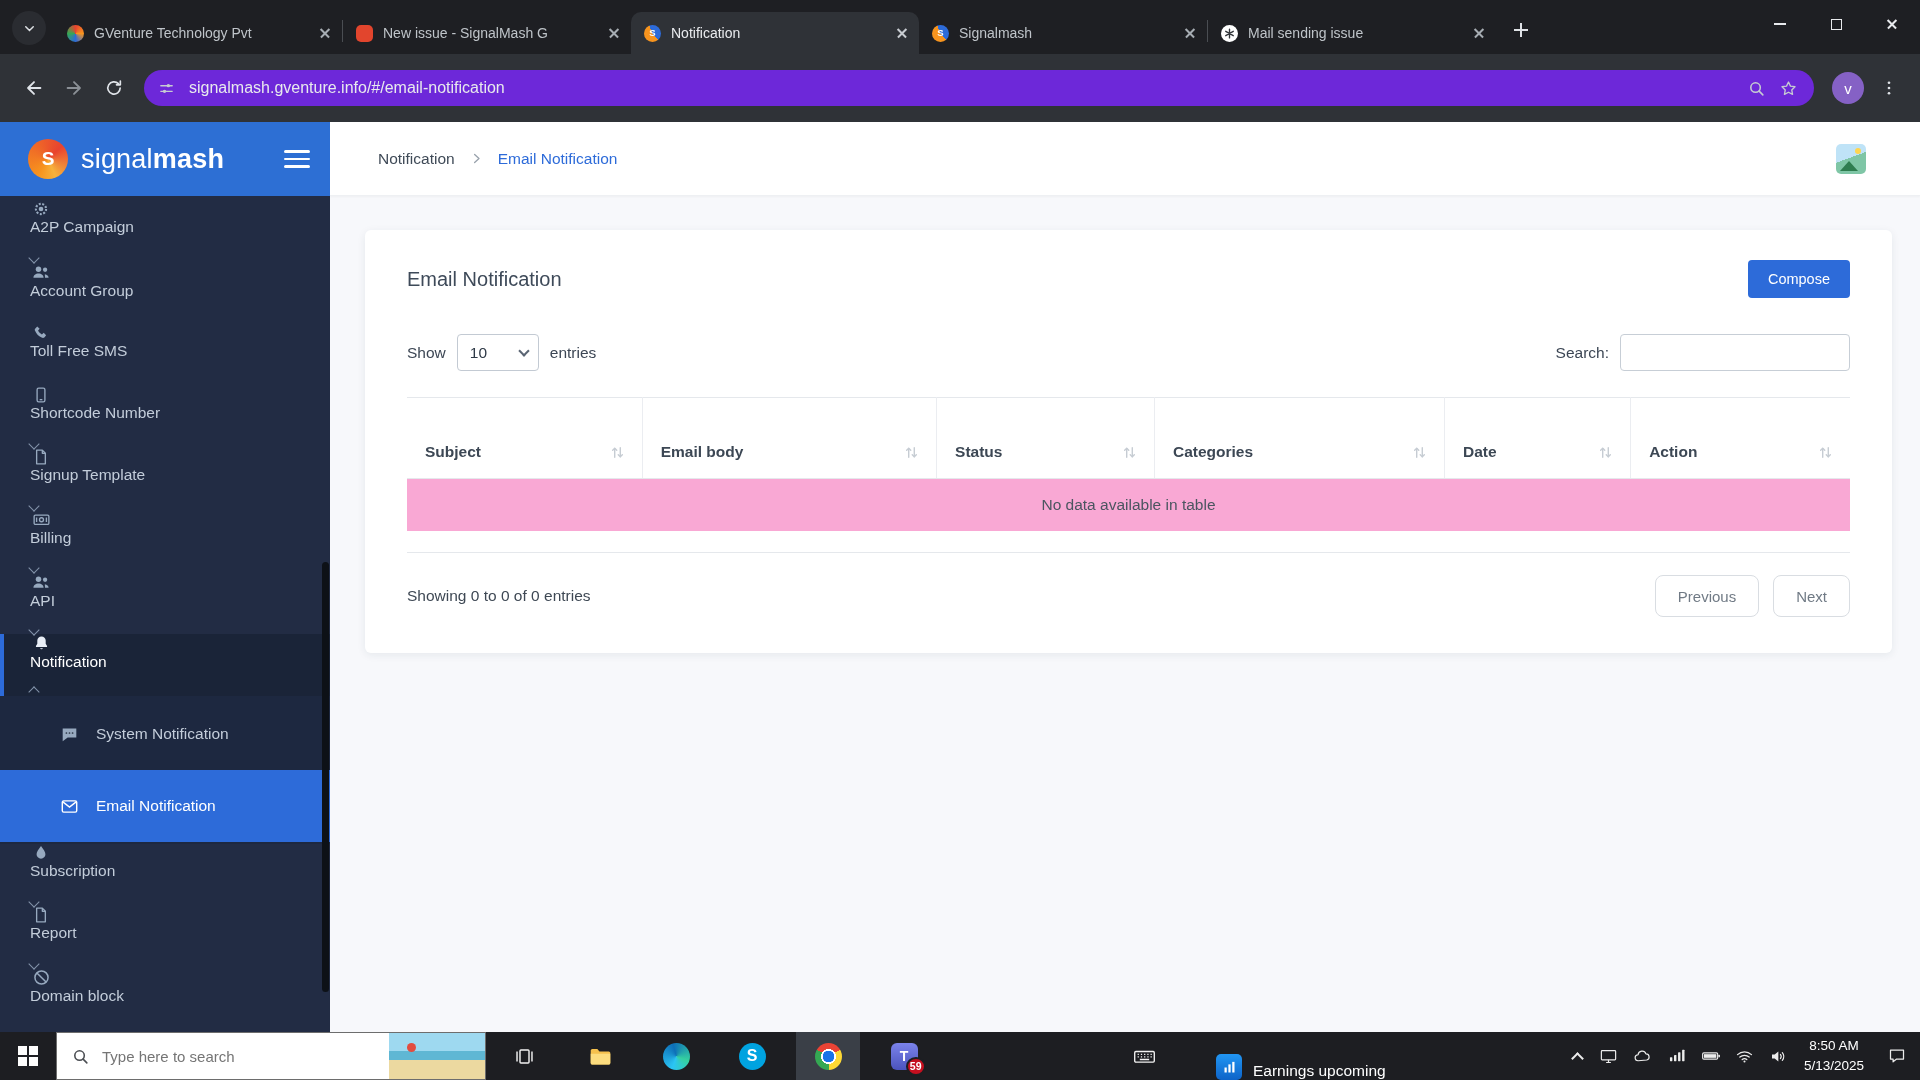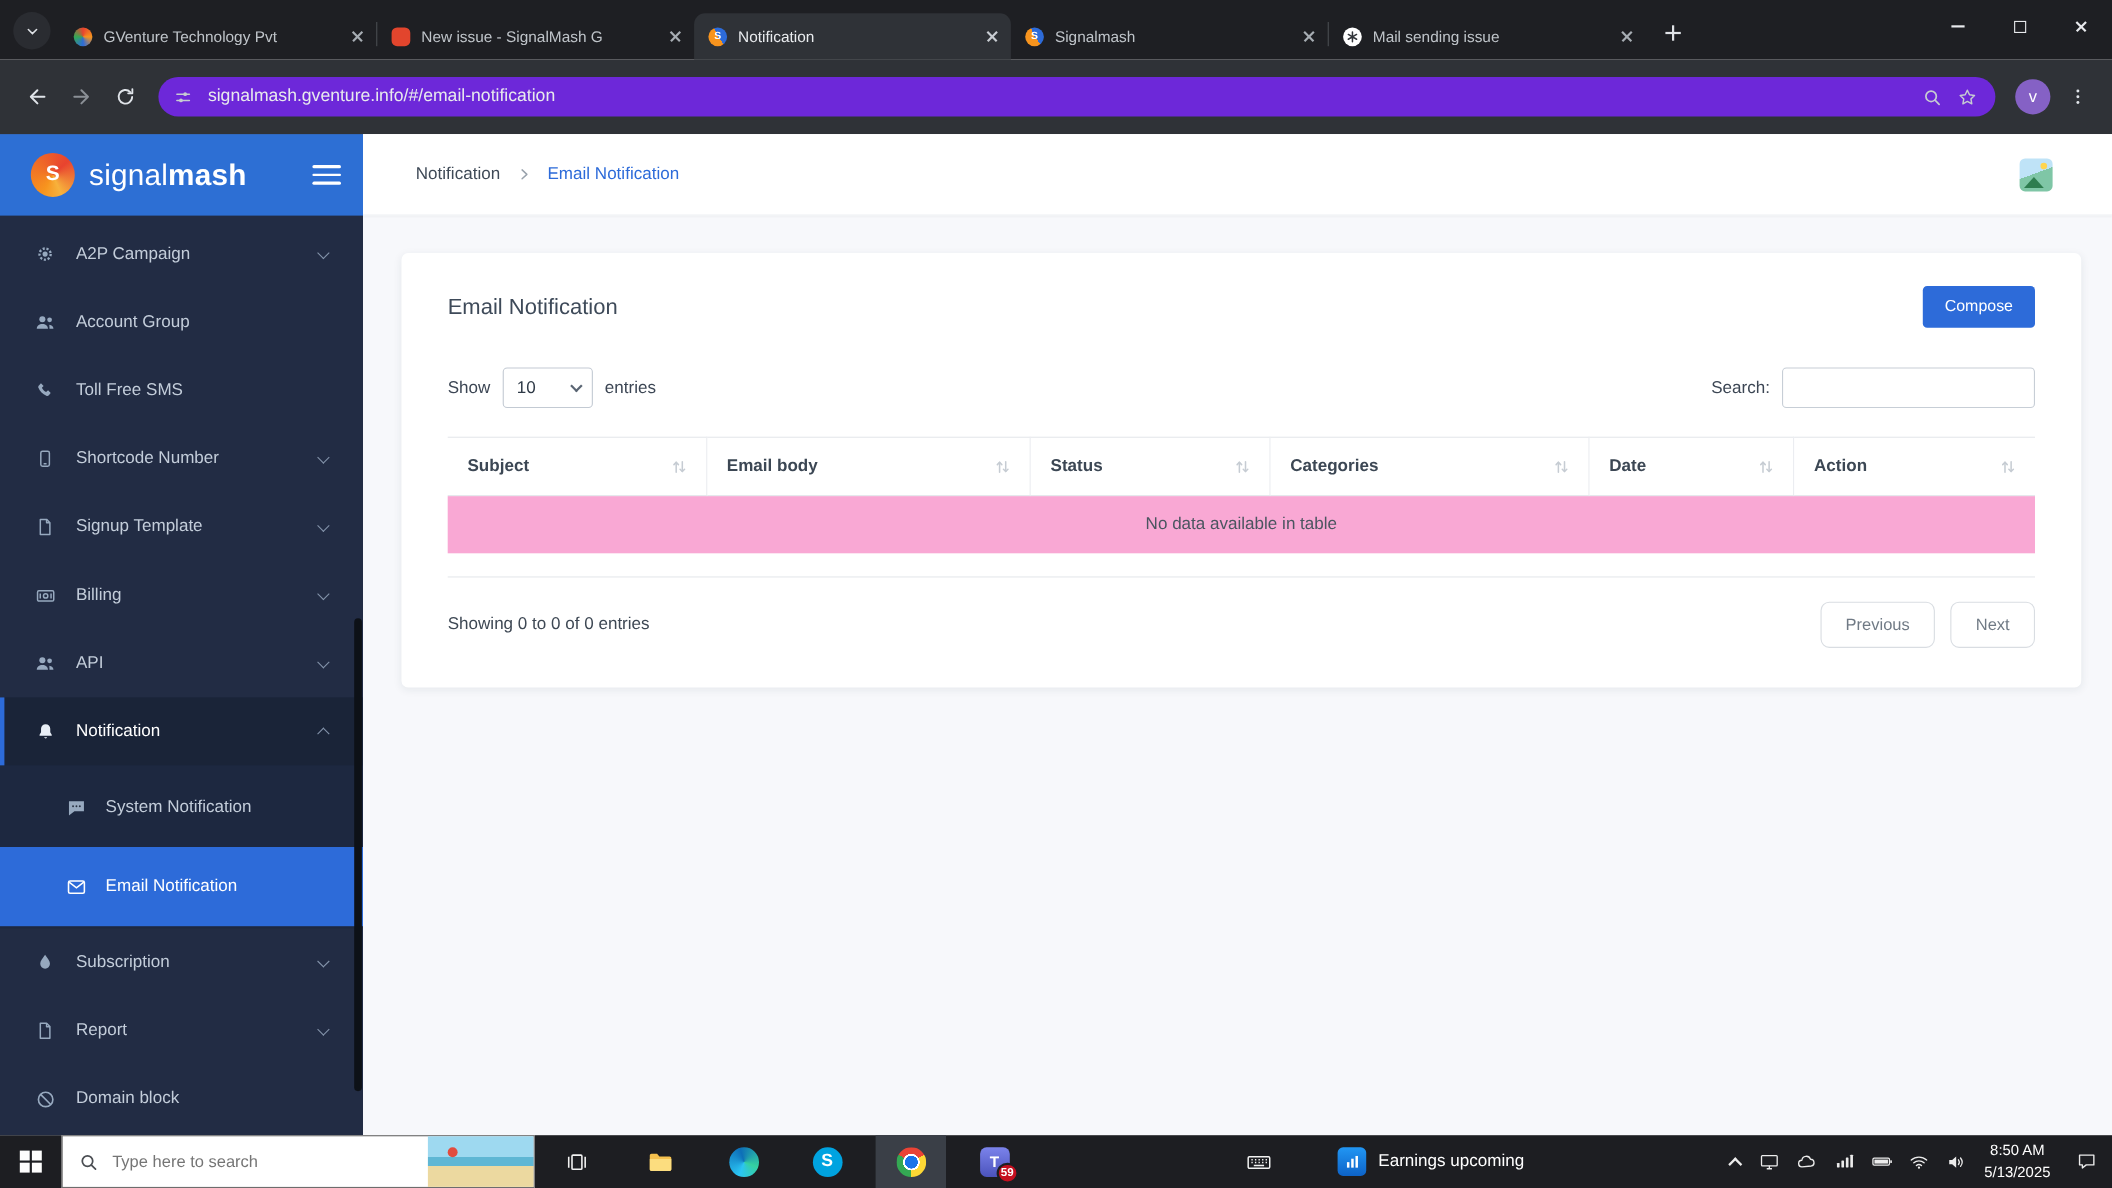--- a/index.html
+++ b/index.html
@@ -50,21 +50,21 @@
   .app{flex:1;display:flex;min-height:0;}
   .sidebar{width:330px;background:#222c44;color:#c3cdda;display:flex;flex-direction:column;position:relative;flex:none;}
   .brand{height:74px;background:#2d6fd4;display:flex;align-items:center;padding:0 20px 0 28px;flex:none;}
   .logo-mark{width:40px;height:40px;border-radius:50%;background:conic-gradient(from 210deg,#f7941e,#e8432f 55%,#f7b23c 85%,#f7941e);color:#fff;display:grid;place-items:center;font-weight:bold;font-size:19px;flex:none;}
   .brand-text{margin-left:13px;font-size:27px;color:#fff;letter-spacing:.2px;white-space:nowrap;}
   .brand-text .bt-light{font-weight:400;}
   .brand-text .bt-bold{font-weight:700;}
   .hamburger{margin-left:auto;width:26px;display:flex;flex-direction:column;gap:5px;}
   .hamburger i{height:2.6px;background:#fff;border-radius:2px;}
   .nav{flex:1;padding-top:4px;overflow:hidden;}
-  .nav-item{height:62px;display:flex;align-items:center;padding:0 32px 0 30px;font-size:15.5px;}
+  .nav-item{height:62px;display:flex;padding:0 32px 0 30px;font-size:15.5px;flex-direction:column;}
   .nav-icon{width:22px;margin-right:17px;color:#97a9bf;display:grid;place-items:center;flex:none;}
   .nav-label{flex:1;white-space:nowrap;overflow:hidden;}
   .chev{width:8px;height:8px;border-right:1.8px solid #8494ab;border-bottom:1.8px solid #8494ab;transform:rotate(45deg);margin-top:-3px;flex:none;}
   .chev.up{transform:rotate(-135deg);margin-top:4px;}
   .nav-item.expanded{background:#1a2438;color:#fff;border-left:4px solid #2d6bd9;padding-left:26px;}
   .nav-item.expanded .nav-icon{color:#e8eef6;}
   .submenu{background:#1d2840;padding:2px 0;}
   .sub-item{height:72px;display:flex;align-items:center;padding:0 30px 0 58px;font-size:15.5px;}
   .sub-item .nav-icon{margin-right:16px;}
   .sub-item.active{background:#2d6bd9;color:#fff;}
@@ -89,21 +89,21 @@
   .controls{display:flex;align-items:center;justify-content:space-between;margin-top:36px;}
   .show-group,.search-group{display:flex;align-items:center;gap:11px;font-size:15.5px;color:#3c4654;}
   .select-wrap{position:relative;}
   .page-size{appearance:none;-webkit-appearance:none;width:82px;height:37px;border:1px solid #c3cad3;border-radius:4px;font-size:15.5px;padding:0 26px 0 12px;color:#2f3a47;background:#fff;font-family:inherit;}
   .select-chev{position:absolute;right:11px;top:13px;width:8px;height:8px;border-right:2px solid #5a6573;border-bottom:2px solid #5a6573;transform:rotate(45deg);pointer-events:none;}
   .search-input{width:230px;height:37px;border:1px solid #c7ced6;border-radius:4px;padding:0 10px;font-size:15px;font-family:inherit;}
   .table-wrap{margin-top:26px;}
   table{width:100%;border-collapse:collapse;table-layout:fixed;}
   th{font-size:15.5px;color:#3c4754;text-align:left;font-weight:700;padding:17px 18px;border-top:1px solid #e5e8ec;border-bottom:1px solid #e5e8ec;}
   th:not(:last-child){border-right:1px solid #ebedf1;}
-  .th-inner{display:flex;align-items:center;justify-content:space-between;gap:24px;}
+  .th-inner{display:flex;align-items:center;justify-content:space-between;gap:24px;margin-top:28px;}
   .sort-icon{color:#c6ccd3;flex:none;}
   td.empty-cell{background:#f9a8d4;text-align:center;font-size:15.5px;color:#4b5560;padding:17px;}
   .table-bottom{height:22px;border-bottom:1px solid #e5e8ec;}
   .card-foot{display:flex;align-items:center;justify-content:space-between;margin-top:22px;}
   .summary{font-size:15.5px;color:#3e4854;}
   .pager{display:flex;gap:14px;}
   .pg-btn{height:42px;padding:0 22px;border:1px solid #d9dde2;border-radius:8px;background:#fff;color:#707a85;font-size:15px;font-family:inherit;}
 
   
   .taskbar{height:48px;background:#1d1e22;display:flex;align-items:stretch;color:#fff;flex:none;}
@@ -118,21 +118,21 @@
   .slot{width:64px;margin:0 6px;display:grid;place-items:center;position:relative;}
   .slot.active-app{background:#3a3f47;}
   .chrome-icon{width:27px;height:27px;border-radius:50%;
     background:radial-gradient(circle at 50% 50%,#1a73e8 0 30%,#fff 31% 39%,rgba(0,0,0,0) 40%),
     conic-gradient(from -60deg,#ea4335 0 120deg,#fdd835 120deg 240deg,#34a853 240deg 360deg);}
   .skype-icon{width:27px;height:27px;border-radius:50%;background:#00a3e0;display:grid;place-items:center;color:#fff;font-weight:700;font-size:16px;}
   .edge-icon{width:27px;height:27px;border-radius:50%;background:conic-gradient(from 200deg,#2bc5f4,#0d6fb8 40%,#35d0a0 75%,#2bc5f4);}
   .teams-icon{width:27px;height:27px;border-radius:6px;background:linear-gradient(180deg,#7b83eb,#4b53bc);display:grid;place-items:center;color:#fff;font-weight:700;font-size:14px;position:relative;}
   .badge{position:absolute;right:-8px;bottom:-6px;min-width:19px;height:19px;border-radius:50%;background:#c50f1f;border:2px solid #1d1e22;color:#fff;font-size:10.5px;display:grid;place-items:center;font-weight:700;padding:0 2px;}
   .kb-slot{margin-left:170px;}
-  .widget{display:flex;align-items:center;gap:11px;margin-left:34px;font-size:15.5px;color:#fff;}
+  .widget{display:flex;align-items:flex-end;gap:11px;margin-left:34px;font-size:15.5px;color:#fff;}
   .widget-icon{width:26px;height:26px;border-radius:5px;background:linear-gradient(180deg,#2196f3,#0d63c8);display:grid;place-items:center;flex:none;}
   .tray{margin-left:auto;display:flex;align-items:center;}
   .tray-chevron-btn{width:28px;height:48px;display:grid;place-items:center;}
   .chev-up{width:9px;height:9px;border-left:2px solid #ececec;border-top:2px solid #ececec;transform:rotate(45deg);margin-top:4px;}
   .tray-icon{width:34px;height:48px;display:grid;place-items:center;}
   .clock{text-align:center;font-size:13.5px;line-height:1.45;margin:0 10px 0 8px;align-self:center;}
   .action-center{width:46px;display:grid;place-items:center;}
 </style>
 </head>
 <body>

